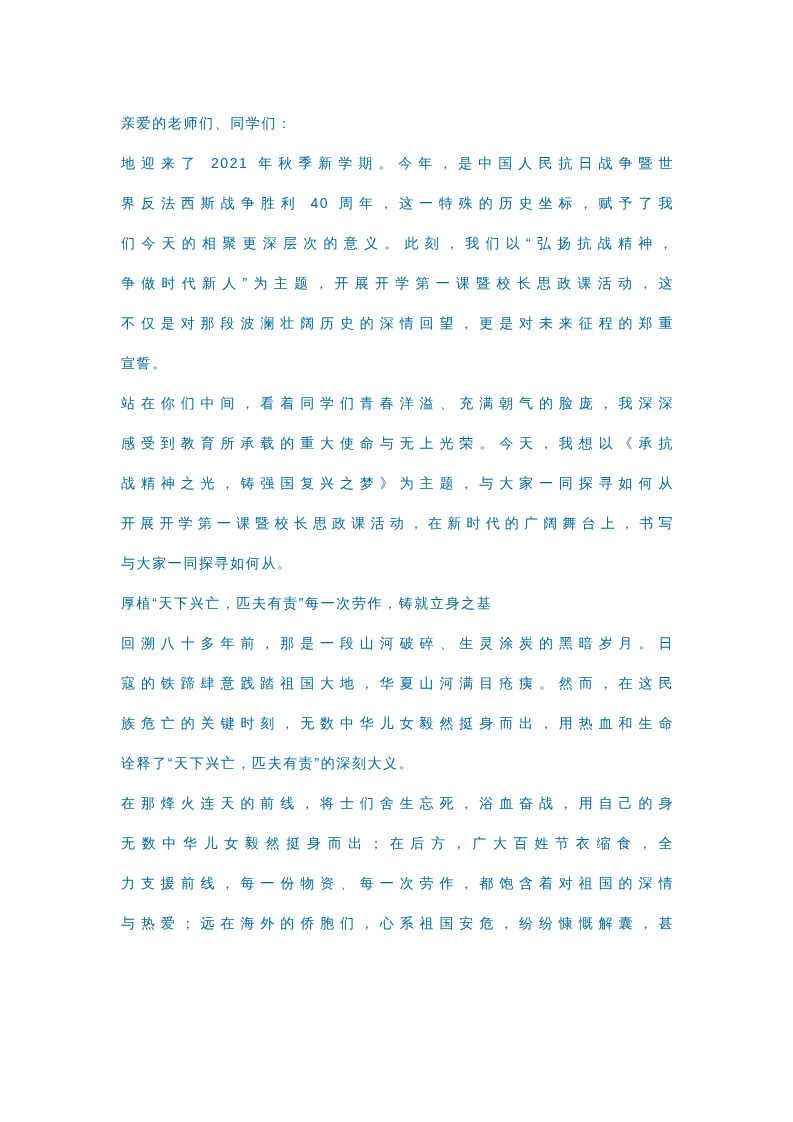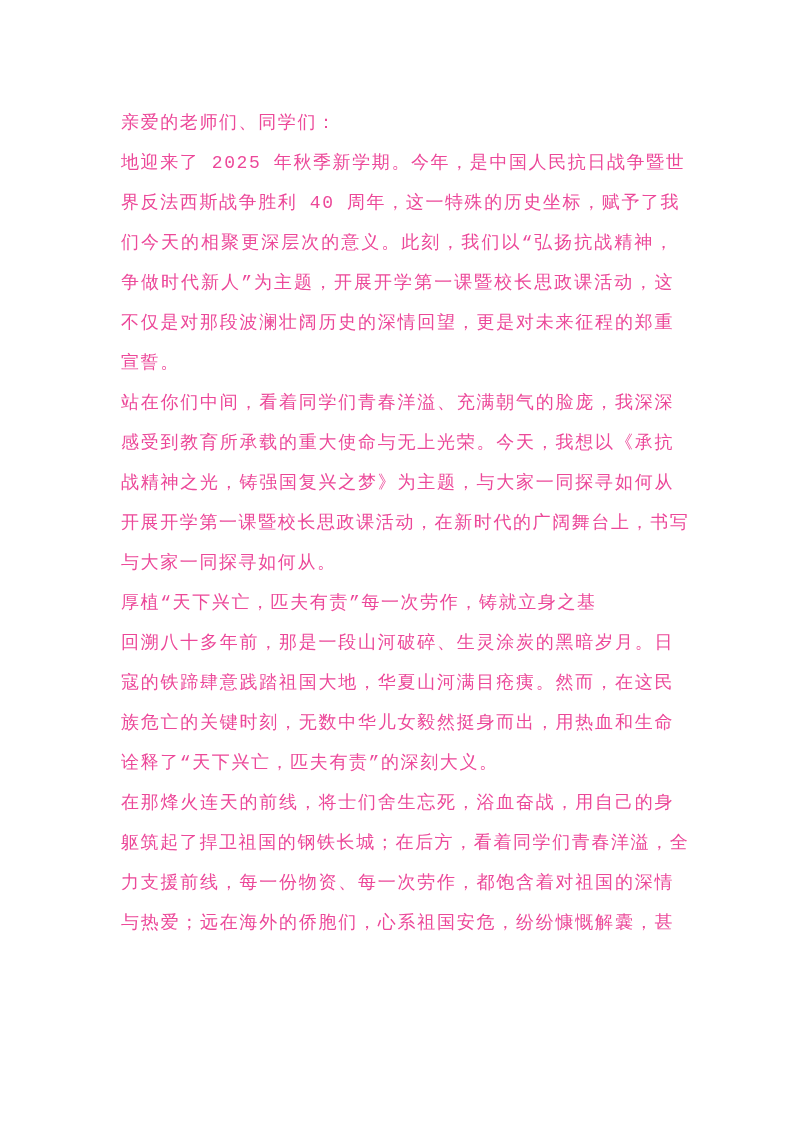--- a/index.html
+++ b/index.html
@@ -11,55 +11,55 @@
       width: 793px;
       height: 1122px;
       position: relative;
       overflow: hidden;
     }
     .page {
       position: absolute;
       left: 121px;
       top: 103px;
       width: 553px;
-      font-family: Liberation Mono, monospace;
-      font-size: 18px;
+      font-family: Liberation Sans, sans-serif;
+      font-size: 14px;
       line-height: 40px;
-      color: #ec4899;
+      color: #0369a1;
       letter-spacing: 1.6px;
     }
     .line {
       display: block;
       white-space: nowrap;
       height: 40px;
       text-align: justify;
       text-align-last: justify;
     }
     .line.last {
       text-align-last: left;
     }
   </style>
 </head>
 <body>
 
 <div class="page">
   <span class="line last">亲爱的老师们、同学们：</span>
-  <span class="line">地迎来了 2025 年秋季新学期。今年，是中国人民抗日战争暨世</span>
+  <span class="line">地迎来了 2021 年秋季新学期。今年，是中国人民抗日战争暨世</span>
   <span class="line">界反法西斯战争胜利 40 周年，这一特殊的历史坐标，赋予了我</span>
   <span class="line">们今天的相聚更深层次的意义。此刻，我们以“弘扬抗战精神，</span>
   <span class="line">争做时代新人”为主题，开展开学第一课暨校长思政课活动，这</span>
   <span class="line">不仅是对那段波澜壮阔历史的深情回望，更是对未来征程的郑重</span>
   <span class="line last">宣誓。</span>
   <span class="line">站在你们中间，看着同学们青春洋溢、充满朝气的脸庞，我深深</span>
   <span class="line">感受到教育所承载的重大使命与无上光荣。今天，我想以《承抗</span>
   <span class="line">战精神之光，铸强国复兴之梦》为主题，与大家一同探寻如何从</span>
   <span class="line">开展开学第一课暨校长思政课活动，在新时代的广阔舞台上，书写</span>
   <span class="line last">与大家一同探寻如何从。</span>
   <span class="line last">厚植“天下兴亡，匹夫有责”每一次劳作，铸就立身之基</span>
   <span class="line">回溯八十多年前，那是一段山河破碎、生灵涂炭的黑暗岁月。日</span>
   <span class="line">寇的铁蹄肆意践踏祖国大地，华夏山河满目疮痍。然而，在这民</span>
   <span class="line">族危亡的关键时刻，无数中华儿女毅然挺身而出，用热血和生命</span>
   <span class="line last">诠释了“天下兴亡，匹夫有责”的深刻大义。</span>
   <span class="line">在那烽火连天的前线，将士们舍生忘死，浴血奋战，用自己的身</span>
-  <span class="line">躯筑起了捍卫祖国的钢铁长城；在后方，看着同学们青春洋溢，全</span>
+  <span class="line">无数中华儿女毅然挺身而出；在后方，广大百姓节衣缩食，全</span>
   <span class="line">力支援前线，每一份物资、每一次劳作，都饱含着对祖国的深情</span>
   <span class="line">与热爱；远在海外的侨胞们，心系祖国安危，纷纷慷慨解囊，甚</span>
 </div>
 
 </body></html>

